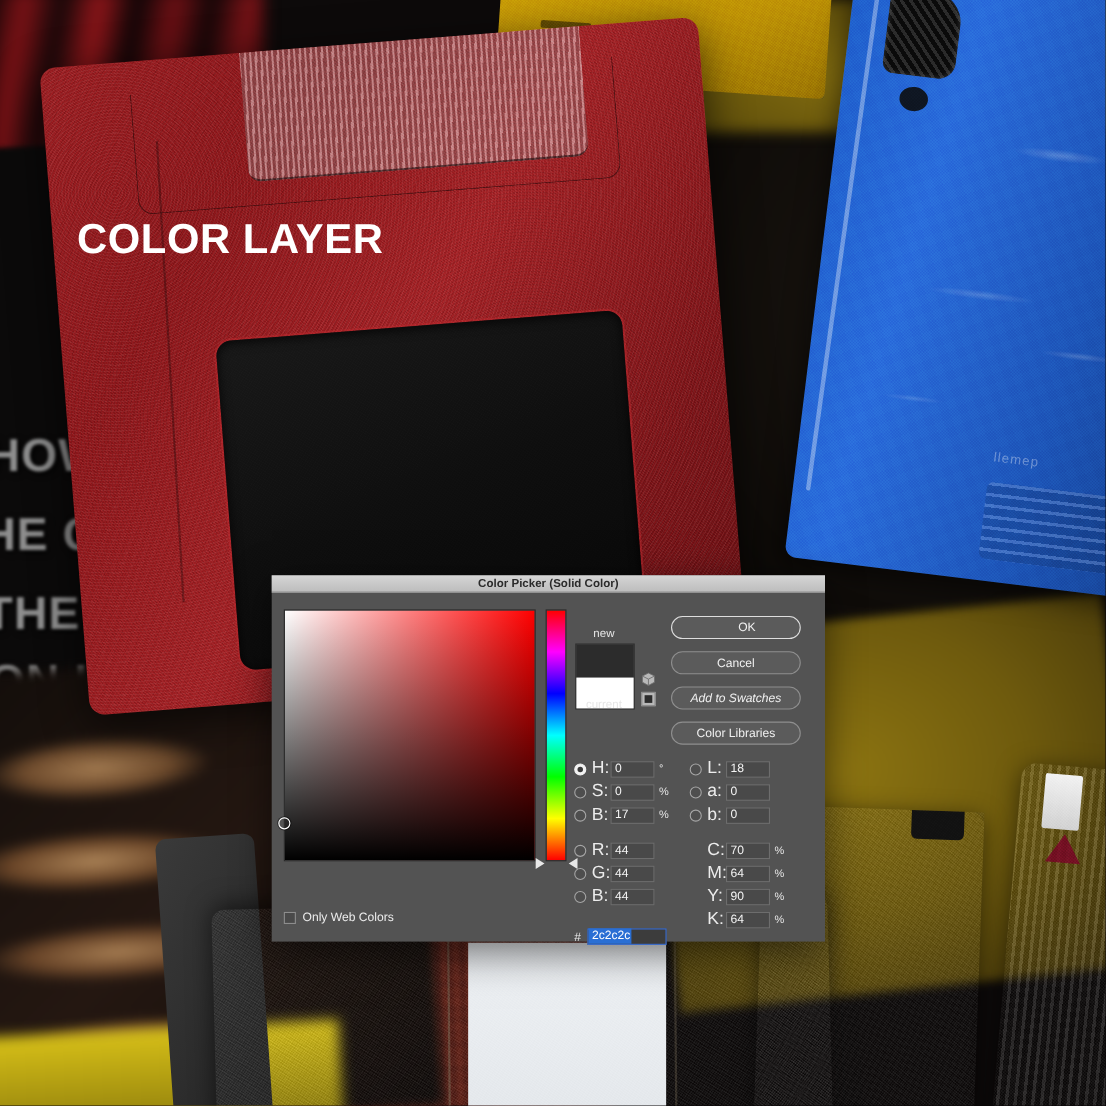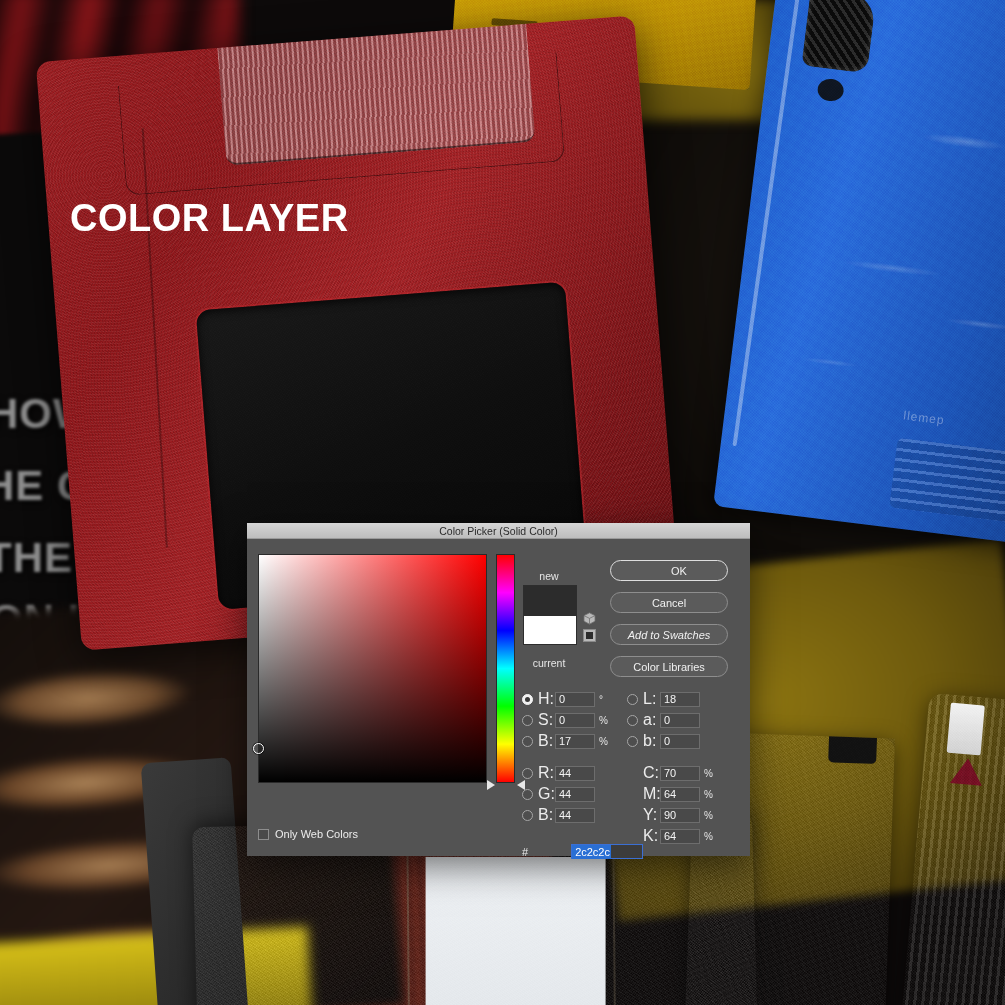--- a/index.html
+++ b/index.html
@@ -264,21 +264,21 @@
     font-family: "Liberation Sans", sans-serif;
     color: #e9e9e9;
     user-select: none;
   }
   .titlebar {
     height: 16px;
     background: linear-gradient(180deg, #d6d6d6 0%, #c9c9c9 50%, #bdbdbd 100%);
     border-bottom: 1px solid #9a9a9a;
     display: flex; align-items: center; justify-content: center;
   }
-  .titlebar-text { font-size: 10.5px; color: #2b2b2b; }
+  .titlebar-text { font-size: 10.5px; color: #2b2b2b; font-weight: bold; }
 
   .dlg-body { position: relative; width: 100%; height: calc(100% - 17px); }
 
   
   .sv-field {
     position: absolute; left: 11px; top: 15px; width: 229px; height: 229px;
     background:
       linear-gradient(180deg, rgba(0,0,0,0) 0%, #000 100%),
       linear-gradient(90deg, #fff 0%, #ff0000 100%);
     border: 1px solid #2a2a2a;
@@ -307,21 +307,21 @@
   .webcolors { position: absolute; left: 11px; top: 289px; display: flex; align-items: center; gap: 6px; }
   .cbox {
     width: 11px; height: 11px; background: #4a4a4a;
     border: 1px solid #8d8d8d;
   }
   .webcolors-label { font-size: 11px; color: #ececec; }
   .sw-new-label, .sw-cur-label {
     position: absolute; font-size: 10.5px; color: #e6e6e6; text-align: center; width: 56px;
   }
   .sw-new-label { left: 274px; top: 31px; }
-  .sw-cur-label { left: 274px; top: 118px; }
+  .sw-cur-label { left: 274px; top: 96px; }
   .sw-box {
     position: absolute; left: 276px; top: 46px; width: 54px; height: 60px;
     border: 1px solid #2d2d2d;
   }
   .sw-new { position: absolute; left: 0; top: 0; right: 0; height: 30px; background: #2c2c2c; }
   .sw-cur { position: absolute; left: 0; top: 30px; right: 0; bottom: 0; background: #ffffff; }
   .gamut-cube {
     position: absolute; left: 336px; top: 72px; width: 13px; height: 13px;
   }
   .web-square {
@@ -359,21 +359,21 @@
     border: 1px solid #6d6d6d; color: #f4f4f4;
     font-size: 11px; padding: 0 3px; line-height: 13px;
   }
   .funit { margin-left: 4px; color: #e4e4e4; font-size: 10px; }
 
   
   .hexrow { position: absolute; left: 275px; top: 305px; display: flex; align-items: center; }
   .hexhash { color: #ececec; font-size: 11px; margin-right: 6px; }
   .hexfield {
     width: 72px; height: 15px; background: #3c3c3c;
-    border: 1px solid #3b6fd4; display: flex; align-items: center; margin-left: 37px;
+    border: 1px solid #3b6fd4; display: flex; align-items: flex-end;
   }
   .hexval {
     background: #2a6fd4; color: #ffffff; font-size: 11px;
     padding: 0 1px 0 3px; line-height: 14px;
   }
 </style>
 </head>
 <body>
 
 <div id="stage">

